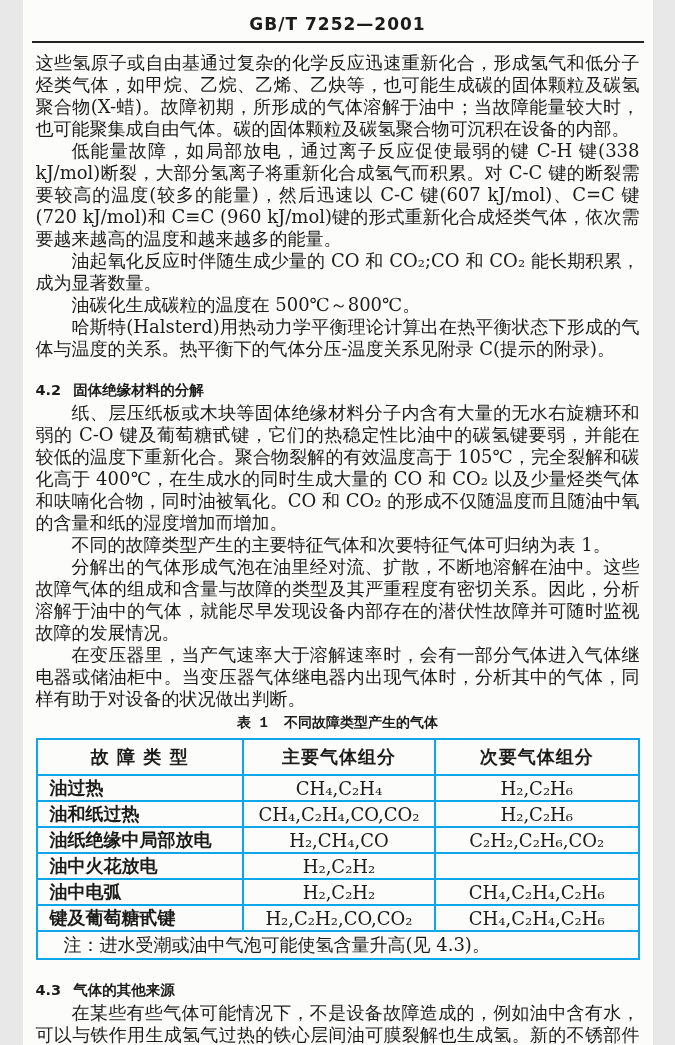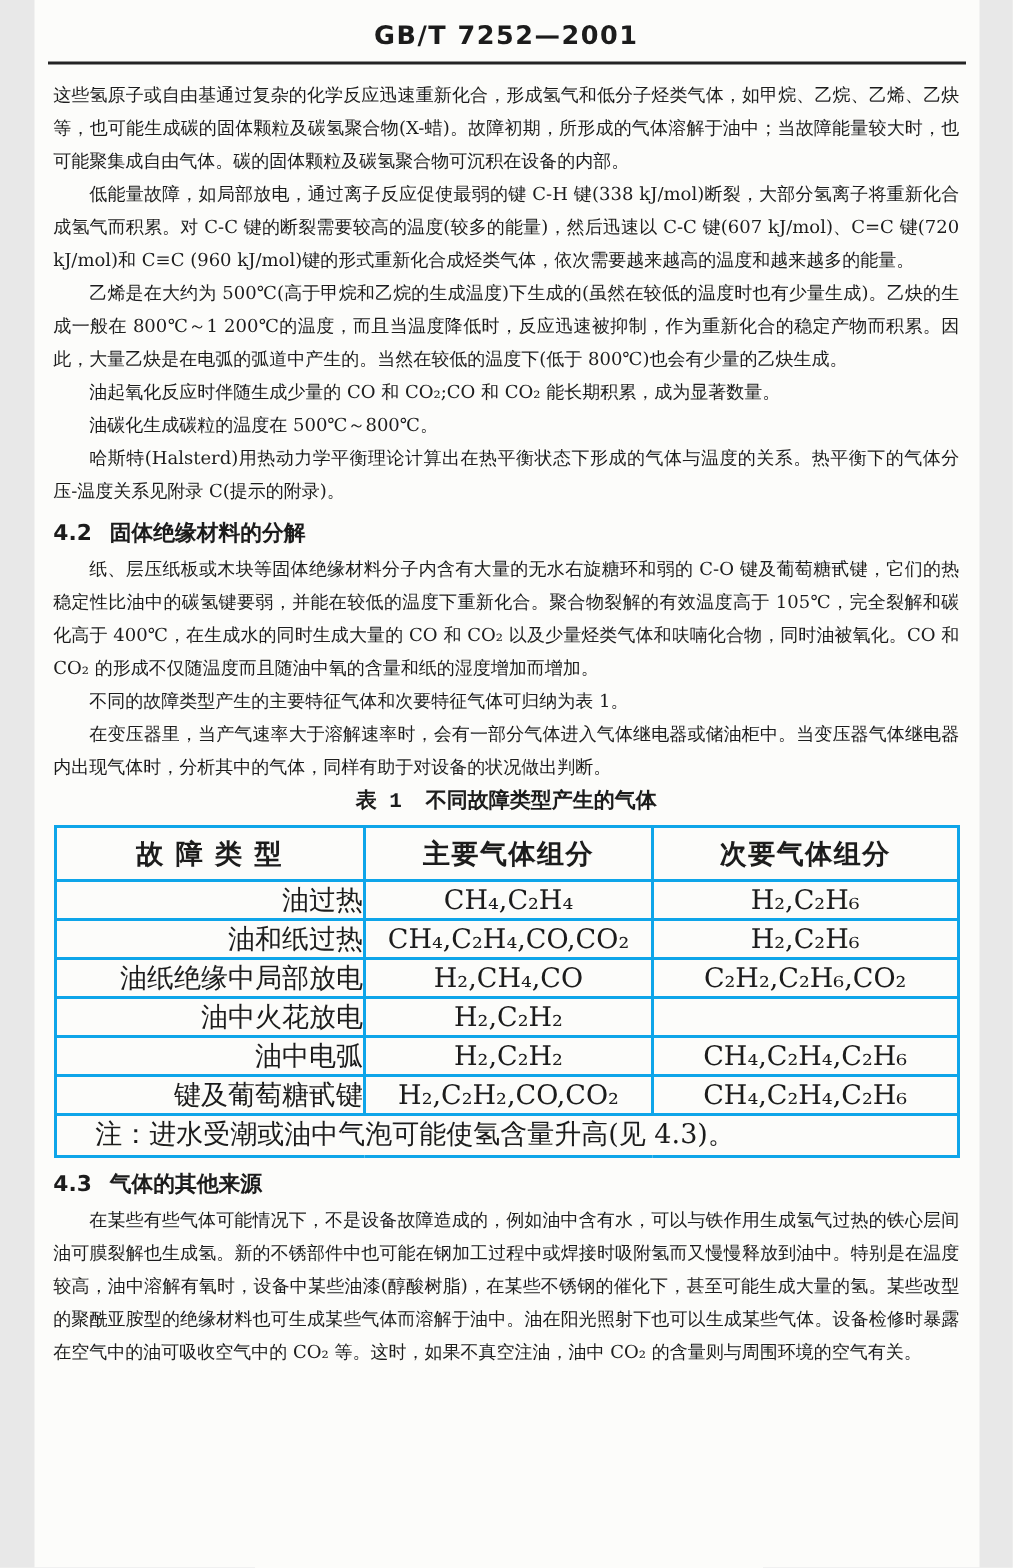--- a/index.html
+++ b/index.html
@@ -27,32 +27,32 @@
     line-height: 24px;
     font-family: "DejaVu Sans", "Liberation Sans", sans-serif;
   }
   .header-rule {
     border: 0;
     border-top: 2px solid #242424;
     margin: 5px -4px 9px -4px;
   }
   .body-text p {
     margin: 0;
-    font-size: 12px;
+    font-size: 18px;
     line-height: 22px;
     text-align: justify;
     text-indent: 2em;
   }
   .body-text p.no-indent { text-indent: 0; }
   .sec-heading {
     font-family: "DejaVu Sans", "Liberation Sans", sans-serif;
     font-weight: bold;
     font-size: 14.5px;
     line-height: 23px;
-    margin-top: 7px;
+    margin-top: 19px;
   }
   .sec-heading .sec-num { margin-right: 12px; }
   .table-caption {
     text-align: center;
     font-family: Liberation Mono, monospace;
     font-weight: bold;
     font-size: 14px;
     line-height: 21px;
     margin: 3px 0 4px 0;
   }
@@ -69,51 +69,51 @@
     padding: 0;
   }
   .gas-table th {
     height: 34px;
     font-weight: bold;
     font-family: "DejaVu Sans", "Liberation Sans", sans-serif;
     text-align: center;
     letter-spacing: 1px;
   }
   .gas-table td { height: 24px; text-align: center; }
-  .gas-table td.fault-type { text-align: right; padding-left: 12px; }
+  .gas-table td.fault-type { text-align: left; padding-left: 12px; font-weight: bold; }
   .gas-table td.note-cell {
     text-align: left;
     padding: 4px 8px 4px 26px;
     height: auto;
     line-height: 18px;
   }
 </style>
 </head>
 <body>
 
 <div class="page">
 
   <div class="doc-header">GB/T 7252—2001</div>
   <hr class="header-rule">
 
   <div class="body-text">
 
     <p class="no-indent">这些氢原子或自由基通过复杂的化学反应迅速重新化合，形成氢气和低分子烃类气体，如甲烷、乙烷、乙烯、乙炔等，也可能生成碳的固体颗粒及碳氢聚合物(X-蜡)。故障初期，所形成的气体溶解于油中；当故障能量较大时，也可能聚集成自由气体。碳的固体颗粒及碳氢聚合物可沉积在设备的内部。</p>
     <p>低能量故障，如局部放电，通过离子反应促使最弱的键 C-H 键(338 kJ/mol)断裂，大部分氢离子将重新化合成氢气而积累。对 C-C 键的断裂需要较高的温度(较多的能量)，然后迅速以 C-C 键(607 kJ/mol)、C=C 键(720 kJ/mol)和 C≡C (960 kJ/mol)键的形式重新化合成烃类气体，依次需要越来越高的温度和越来越多的能量。</p>
-    <p>乙烯是在大约为 500℃(高于甲烷和乙烷的生成温度)下生成的(虽然在较低的温度时也有少量生成)。乙炔的生成一般在 800℃～1 200℃的温度，而且当温度降低时，反应迅速被抑制，作为重新化合的稳定产物而积累。因此，大量乙炔是在电弧的弧道中产生的。当然在较低的温度下(低于 800℃)也会有少量的乙炔生成。</p>
     <p>油起氧化反应时伴随生成少量的 CO 和 CO₂;CO 和 CO₂ 能长期积累，成为显著数量。</p>
     <p>油碳化生成碳粒的温度在 500℃～800℃。</p>
     <p>哈斯特(Halsterd)用热动力学平衡理论计算出在热平衡状态下形成的气体与温度的关系。热平衡下的气体分压-温度关系见附录 C(提示的附录)。</p>
 
     <div class="sec-heading">
       <span class="sec-num">4.2</span><span>固体绝缘材料的分解</span>
     </div>
 
     <p>纸、层压纸板或木块等固体绝缘材料分子内含有大量的无水右旋糖环和弱的 C-O 键及葡萄糖甙键，它们的热稳定性比油中的碳氢键要弱，并能在较低的温度下重新化合。聚合物裂解的有效温度高于 105℃，完全裂解和碳化高于 400℃，在生成水的同时生成大量的 CO 和 CO₂ 以及少量烃类气体和呋喃化合物，同时油被氧化。CO 和 CO₂ 的形成不仅随温度而且随油中氧的含量和纸的湿度增加而增加。</p>
     <p>不同的故障类型产生的主要特征气体和次要特征气体可归纳为表 1。</p>
+    <p>分解出的气体形成气泡在油里经对流、扩散，不断地溶解在油中。这些故障气体的组成和含量与故障的类型及其严重程度有密切关系。因此，分析溶解于油中的气体，就能尽早发现设备内部存在的潜伏性故障并可随时监视故障的发展情况。</p>
     <p>在变压器里，当产气速率大于溶解速率时，会有一部分气体进入气体继电器或储油柜中。当变压器气体继电器内出现气体时，分析其中的气体，同样有助于对设备的状况做出判断。</p>
 
     <div class="table-caption">
       <span class="cap-num">表 1</span><span>不同故障类型产生的气体</span>
     </div>
 
     <table class="gas-table">
       <colgroup>
         <col style="width:34.3%">
         <col style="width:31.9%">

